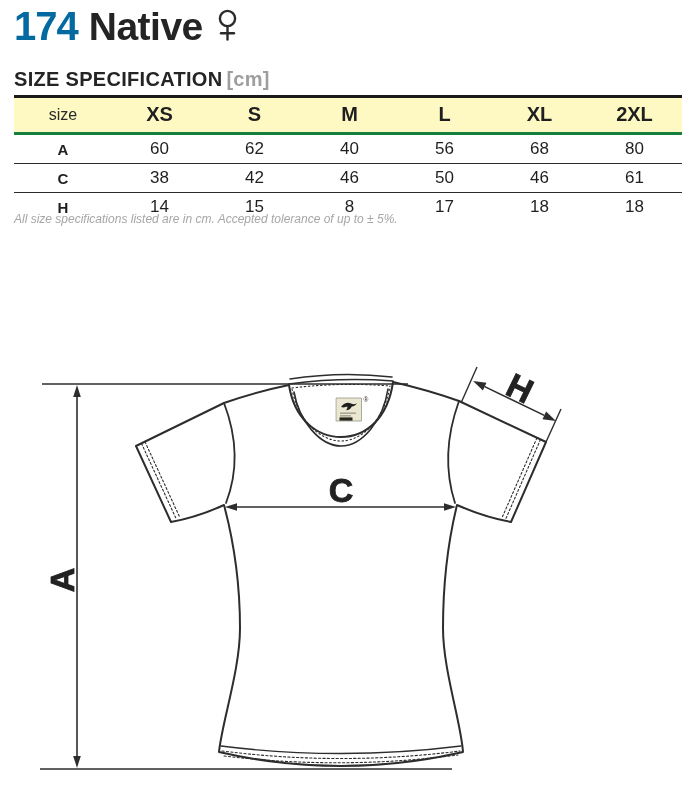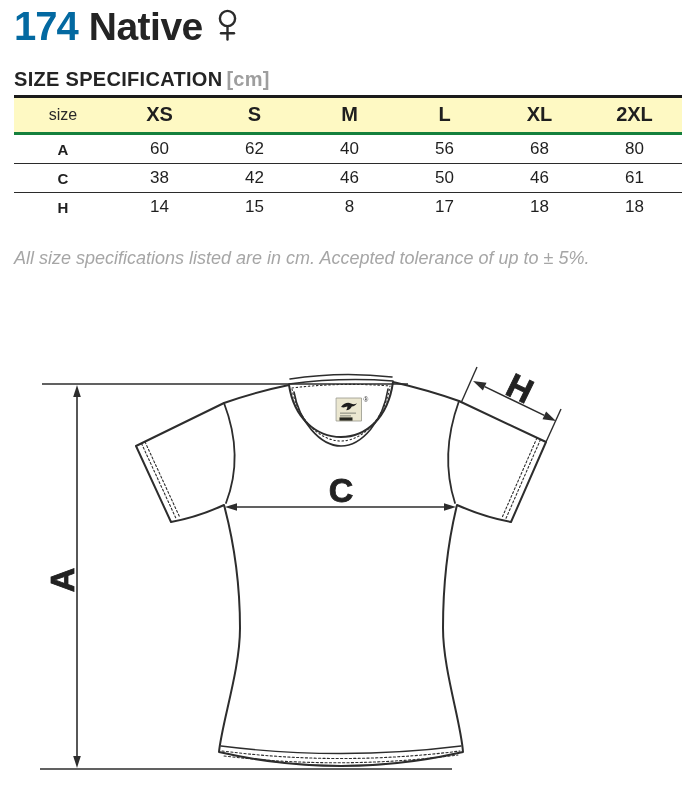--- a/index.html
+++ b/index.html
@@ -24,21 +24,21 @@
   table.size-table thead tr{background:#fef9c3;border-bottom:3px solid #15803d;}
   table.size-table th,table.size-table td{text-align:center;vertical-align:middle;}
   table.size-table thead th{font-size:20px;font-weight:bold;color:#1f1f1f;padding:5px 0 6px;}
   table.size-table thead th.size-col{font-weight:normal;font-size:16px;color:#2a2a2a;}
   table.size-table tbody tr{border-bottom:1px solid #2b2b2b;}
   table.size-table tbody tr:last-child{border-bottom:none;}
   table.size-table tbody th{font-size:15px;font-weight:bold;color:#1f1f1f;padding:5px 0;}
   table.size-table tbody td{font-size:17px;color:#1f1f1f;padding:4px 0;}
 
   
-  .note{position:absolute;left:14px;top:212px;font-size:18px;font-style:italic;color:#a6a6a6;margin-top:36px;}
+  .note{position:absolute;left:14px;top:212px;font-size:12px;font-style:italic;color:#a6a6a6;}
 
   
   svg.diagram{position:absolute;left:0;top:0;width:696px;height:802px;}
   svg text.meas{font-family:"Liberation Sans", sans-serif;font-weight:bold;font-size:34px;
                 fill:#222222;stroke:#222222;stroke-width:0.8;}
 </style>
 </head>
 <body>
 
 <div class="page">

